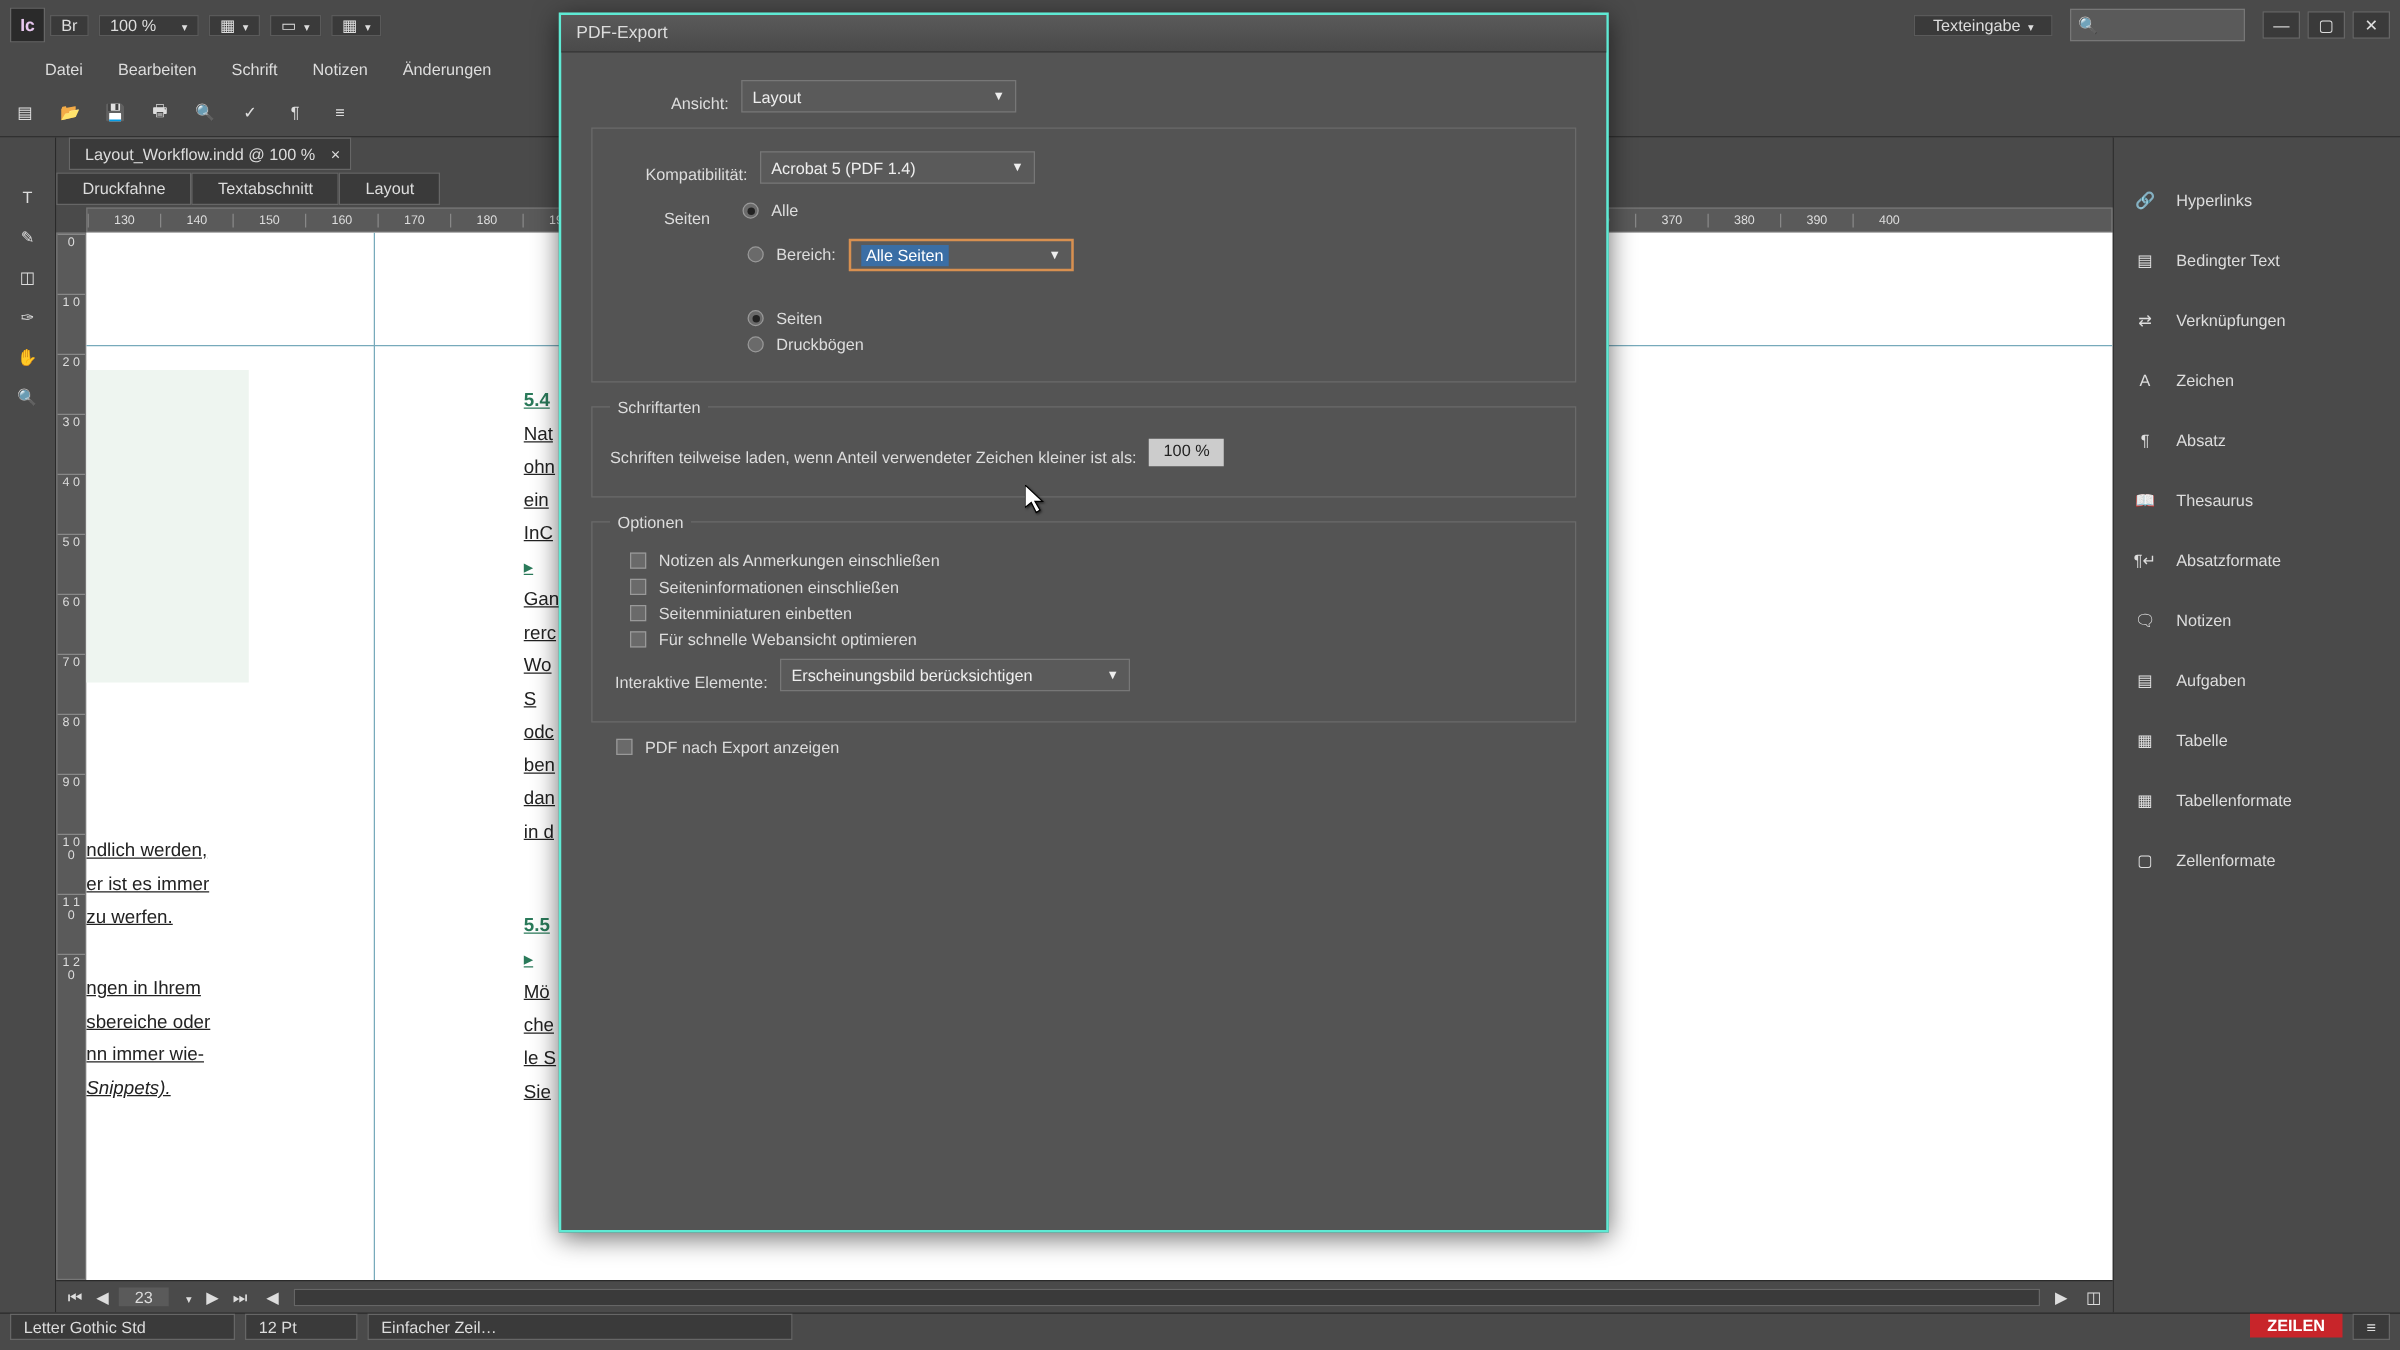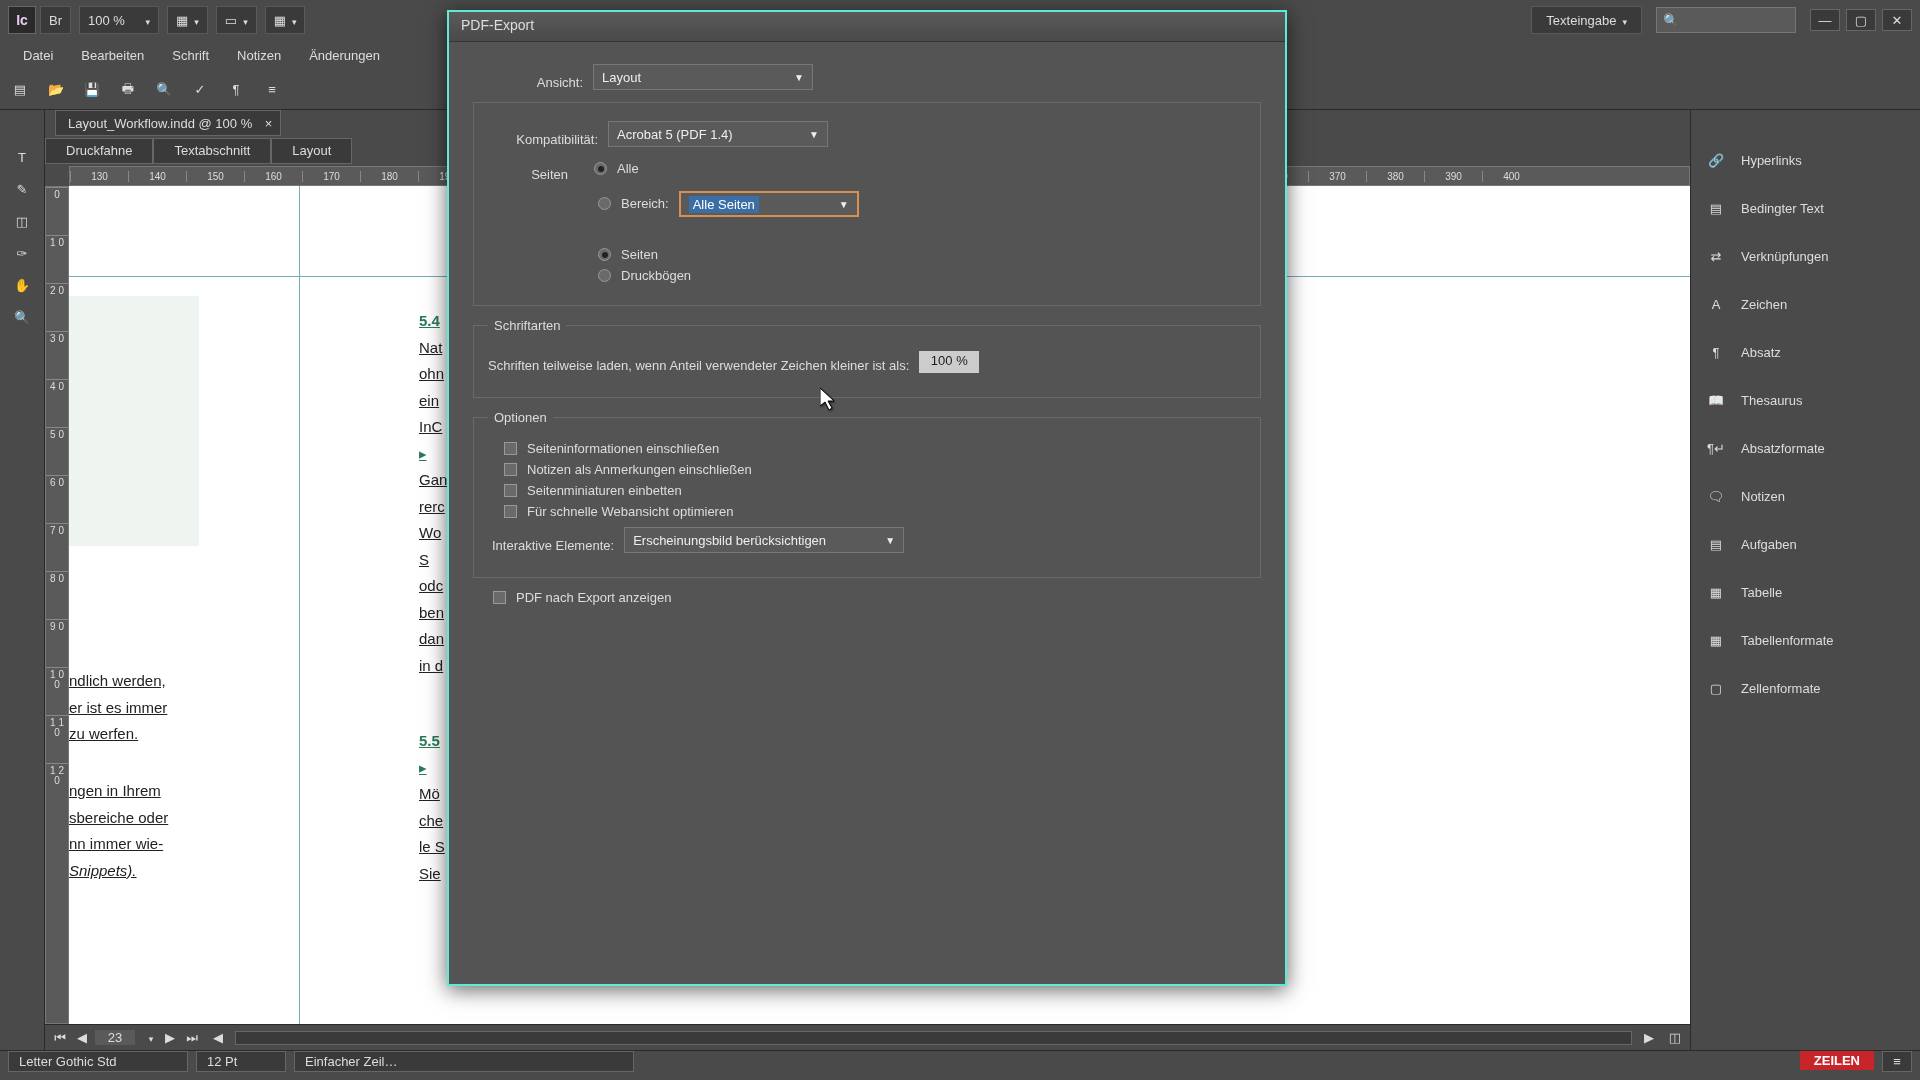--- a/index.html
+++ b/index.html
@@ -1,30 +1,30 @@
 <!DOCTYPE html>
 <html><head>
 <meta charset="utf-8">
 <style>
 * { margin: 0; padding: 0; box-sizing: border-box; font-family: "Segoe UI", Tahoma, sans-serif; }
 body { background: #4a4a4a; width: 1920px; height: 1080px; overflow: hidden; color: #ddd; font-size: 13px; position: relative; }
 
 
 .titlebar { height: 40px; background: #4a4a4a; display: flex; align-items: center; padding: 0 8px; }
 .titlebar .logo { width: 28px; height: 28px; background: #2a2a2a; border: 1px solid #666; display: flex; align-items: center; justify-content: center; font-weight: bold; color: #e8c8f0; font-size: 14px; }
-.titlebar .btn { padding: 4px 8px; margin: 0 4px; background: #3a3a3a; border: 1px solid #5a5a5a; display: flex; align-items: center; height: 28px; }
+.titlebar .btn { padding: 4px 8px; margin: 0 4px; background: #3a3a3a; border: 1px solid #5a5a5a; display: flex; align-items: center; height: 17px; }
 .titlebar .zoom { width: 80px; justify-content: space-between; }
 .titlebar .spacer { flex: 1; }
 .titlebar .mode { padding: 4px 14px; }
 .titlebar .search { width: 140px; height: 26px; background: #5a5a5a; border: 1px solid #777; margin-left: 10px; display: flex; align-items: center; padding: 0 6px; }
 .titlebar .winbtns { display: flex; gap: 6px; margin-left: 14px; }
 .titlebar .winbtn { width: 30px; height: 22px; background: #3a3a3a; border: 1px solid #666; display: flex; align-items: center; justify-content: center; }
 
 
-.menubar { height: 30px; background: #4a4a4a; display: flex; align-items: center; padding: 0 11px; gap: 4px; }
+.menubar { height: 30px; background: #4a4a4a; display: flex; align-items: center; padding: 0 24px; gap: 4px; }
 .menubar .mitem { padding: 4px 12px; cursor: default; }
 
 
 .toolbar2 { height: 40px; background: #4a4a4a; display: flex; align-items: center; padding: 0 8px; gap: 12px; border-bottom: 1px solid #2a2a2a; }
 .toolbar2 .tb { width: 24px; height: 24px; display: flex; align-items: center; justify-content: center; }
 
 
 .main-area { position: absolute; top: 110px; left: 0; right: 0; bottom: 30px; display: flex; }
 
 
@@ -366,25 +366,25 @@
       <div class="row">
         <span>Schriften teilweise laden, wenn Anteil verwendeter Zeichen kleiner ist als:</span>
         <div class="textfield">100 %</div>
       </div>
     </fieldset>
 
     <fieldset>
       <legend>Optionen</legend>
       <div class="check">
           <div class="c"></div>
-          <span>Seiteninformationen einschließen</span>
+          <span>Notizen als Anmerkungen einschließen</span>
         </div>
       <div class="check">
           <div class="c"></div>
-          <span>Notizen als Anmerkungen einschließen</span>
+          <span>Seiteninformationen einschließen</span>
         </div>
       <div class="check">
           <div class="c"></div>
           <span>Seitenminiaturen einbetten</span>
         </div>
       <div class="check">
           <div class="c"></div>
           <span>Für schnelle Webansicht optimieren</span>
         </div>
       <div class="row" style="margin-left:4px">

